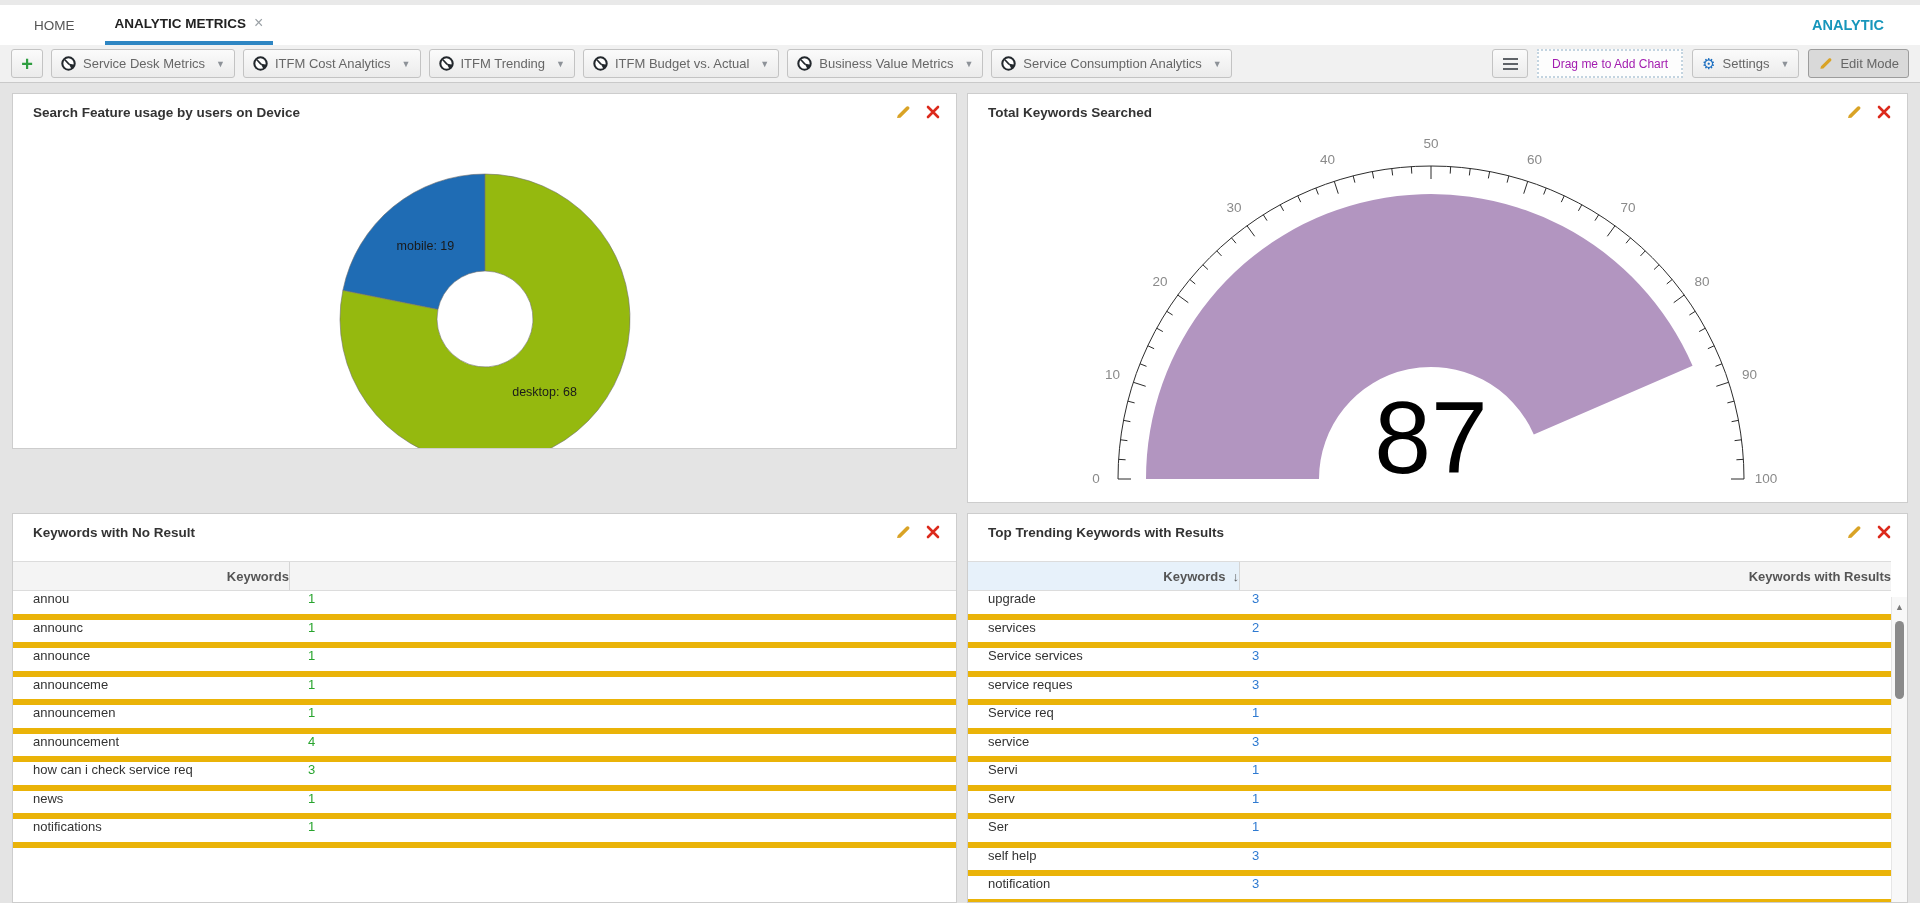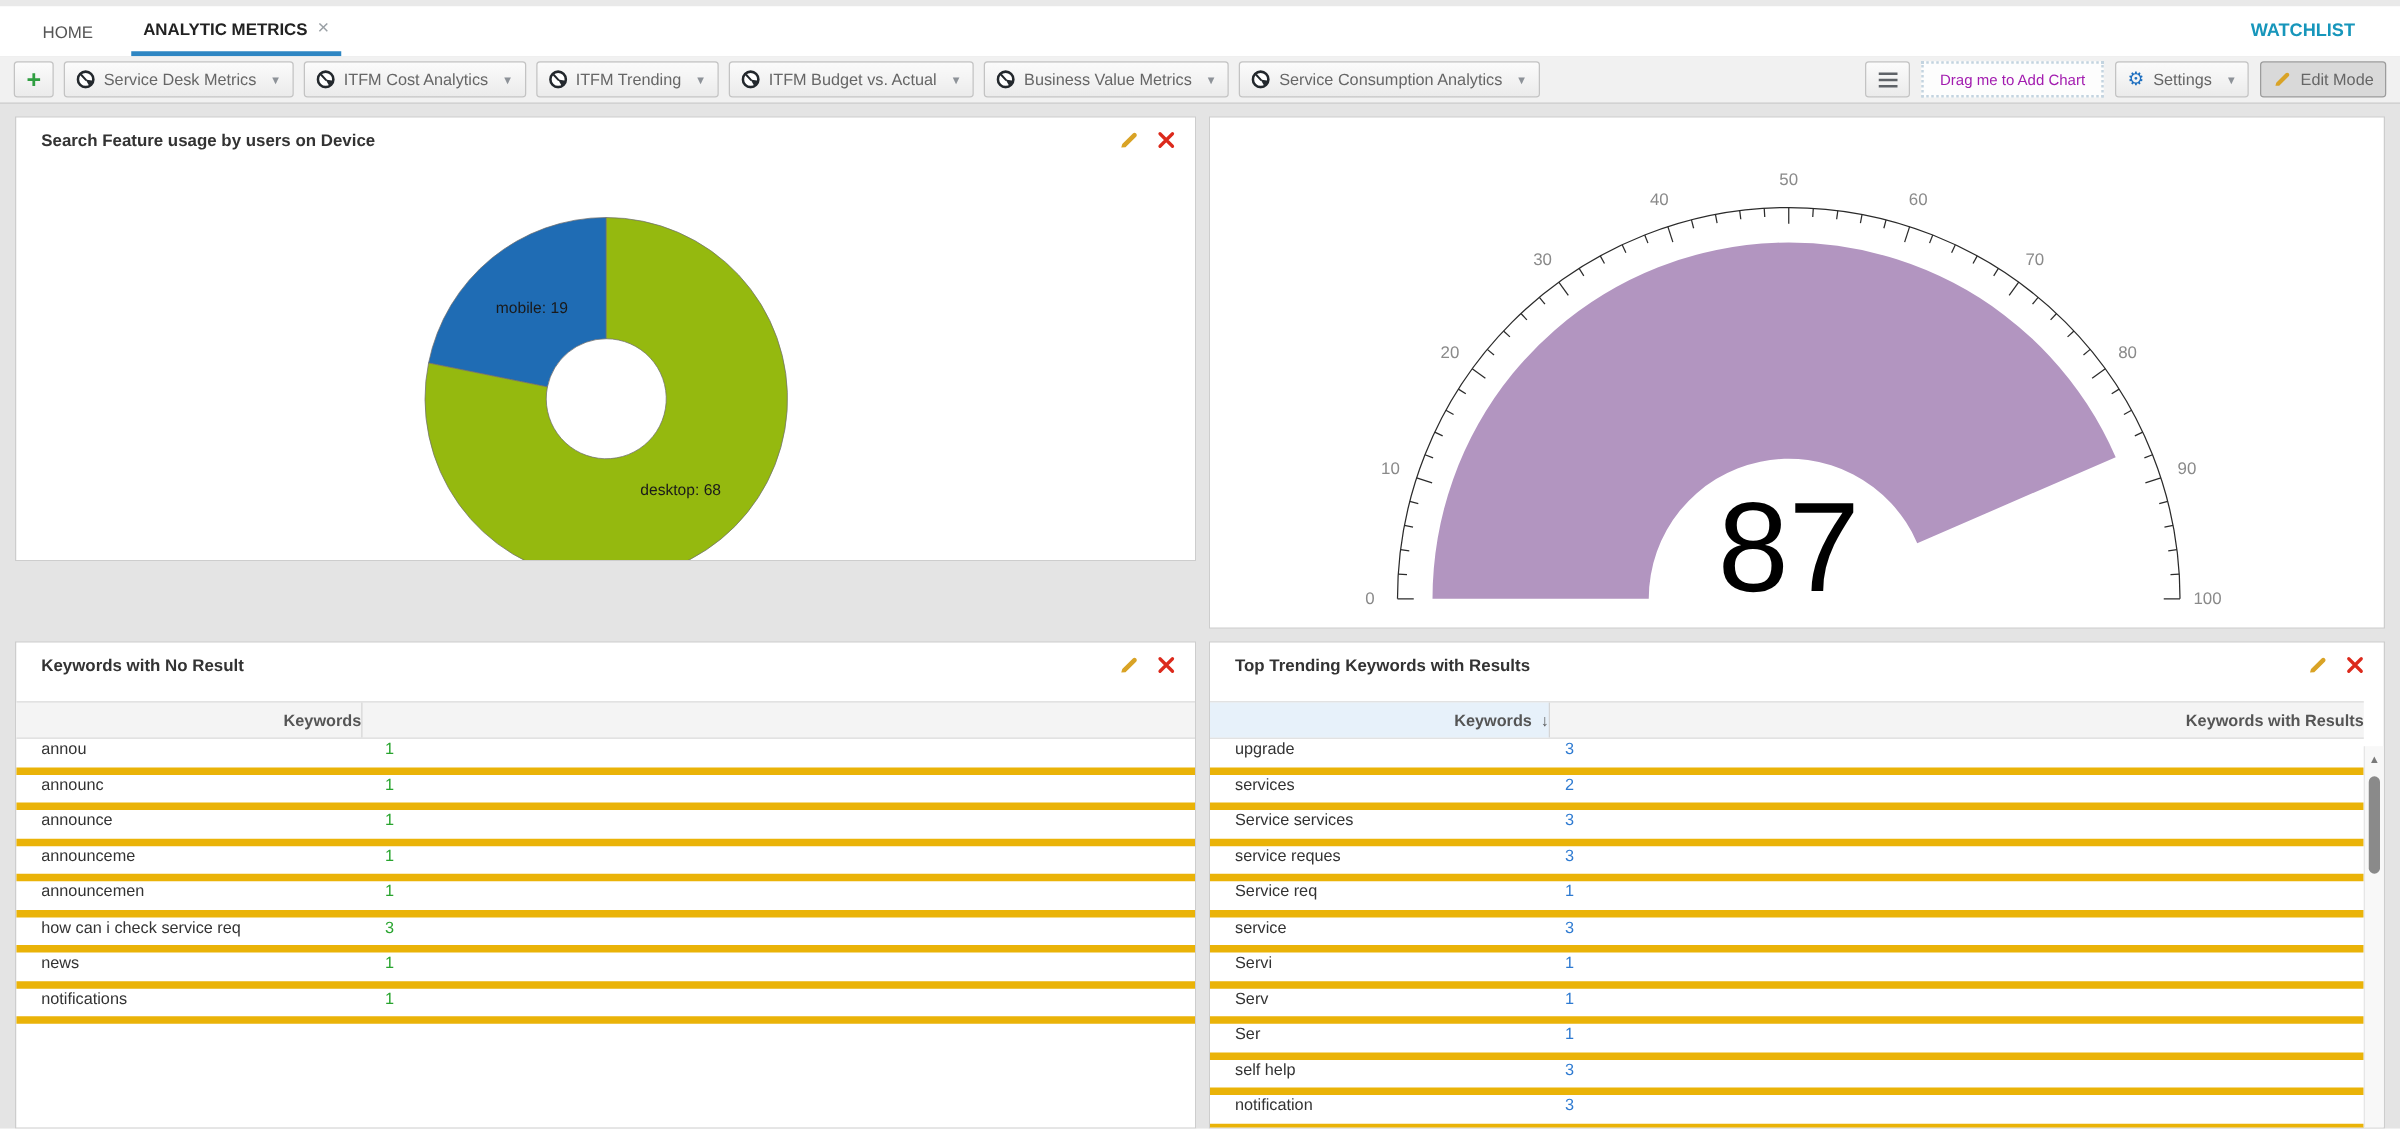--- a/index.html
+++ b/index.html
@@ -71,21 +71,21 @@
 <body>
 
 <div class="screen">
 
   <div class="tabbar">
     <div class="tab tab-home">HOME</div>
     <div class="tab tab-active">
       <span>ANALYTIC METRICS</span>
       <span class="tab-close">×</span>
     </div>
-    <div class="watchlist">WATCHLIST</div>
+    <div class="watchlist">ANALYTIC</div>
   </div>
 
   <div class="toolbar">
     <button class="tb-btn tb-add">
       <span class="plus-glyph">+</span>
     </button>
     <div id="menu-buttons" style="display:flex;align-items:flex-end;gap:8px;">
         <button class="tb-btn">
           <svg width="15" height="15" viewBox="0 0 16 16">
             <circle cx="8" cy="8" r="6.6" fill="#fff" stroke="#23282d" stroke-width="2.2"></circle>
@@ -182,20 +182,35 @@
     </div>
     <div class="panel-body" id="donut-body"><svg width="943" height="372" viewBox="0 0 943 372">
           <path d="M 472 44 A 145 145 0 0 0 329.85033963306887 160.39101439117195 L 424.94356070611934 179.52943924673278 A 48 48 0 0 1 472 141 Z" fill="#1f6cb4" stroke="#6f6f6f" stroke-width="0.6"></path>
           <text x="412.4490654649201" y="120.26977109895343" text-anchor="middle" font-size="12.5" fill="#1a1a1a">mobile: 19</text>
           <path d="M 329.85033963306887 160.39101439117195 A 145 145 0 1 0 472.00000000000006 44 L 472 141 A 48 48 0 1 1 424.94356070611934 179.52943924673278 Z" fill="#95b90f" stroke="#6f6f6f" stroke-width="0.6"></path>
           <text x="531.5509345350798" y="265.73022890104664" text-anchor="middle" font-size="12.5" fill="#1a1a1a">desktop: 68</text>
         </svg></div>
   </section>
 
   <section class="panel" style="left:967px;top:93px;width:941px;height:410px;">
+    <div class="panel-header">
+      <span class="panel-title">Total Keywords Searched</span>
+      <span class="panel-icons">
+        <span class="icon-btn">
+          <svg width="16" height="16" viewBox="0 0 16 16">
+            <path d="M2 14 L2.8 11.2 L11.3 2.7 C12 2 13.2 2 13.9 2.7 C14.6 3.4 14.6 4.6 13.9 5.3 L5.4 13.8 Z" fill="#d9a326"></path>
+            </svg>
+        </span>
+        <span class="icon-btn">
+          <svg width="14" height="14" viewBox="0 0 14 14">
+            <path d="M2 2 L12 12 M12 2 L2 12" stroke="#dc2a1c" stroke-width="2.6" stroke-linecap="round"></path>
+            </svg>
+        </span>
+      </span>
+    </div>
     <div class="panel-body" id="gauge-body"><svg width="939" height="372" viewBox="0 0 939 372">
           <path d="M 178 348.99999999999994 A 285 285 0 0 1 724.5600683199345 235.8128511690875 L 565.7885180766059 304.5194362489046 A 112 112 0 0 0 351 349 Z" fill="#b295c0"></path>
           <path d="M 150 348.99999999999994 A 313 313 0 0 1 776 349" fill="none" stroke="#2b2b2b" stroke-width="1"></path>
           <line x1="150" y1="348.99999999999994" x2="163" y2="348.99999999999994" stroke="#2b2b2b" stroke-width="1"></line>
           <text x="128" y="352.99999999999994" text-anchor="middle" font-size="13.5" fill="#8a8a8a">0</text>
           <line x1="150.617634001951" y1="329.34656738732485" x2="157.6038211009489" y2="329.78610102403" stroke="#2b2b2b" stroke-width="1"></line>
           <line x1="152.46809848856844" y1="309.7706978943727" x2="159.41290139776982" y2="310.6480305293228" stroke="#2b2b2b" stroke-width="1"></line>
           <line x1="155.54409052192045" y1="290.34964853466823" x2="162.42010127702127" y2="291.6613177367683" stroke="#2b2b2b" stroke-width="1"></line>
           <line x1="159.83347056673847" y1="271.16006531740044" x2="166.61355269463888" y2="272.90089452755444" stroke="#2b2b2b" stroke-width="1"></line>
           <line x1="165.31931039961694" y1="252.27768076064143" x2="177.68304511145396" y2="256.29490168751573" stroke="#2b2b2b" stroke-width="1"></line>
@@ -295,20 +310,24 @@
           </div>
           <div class="trow">
             <div class="td-1" style="width: 277px;">announceme</div>
             <div class="td-2" style="padding-left: 18px; color: rgb(40, 164, 46);">1</div>
           </div>
           <div class="trow">
             <div class="td-1" style="width: 277px;">announcemen</div>
             <div class="td-2" style="padding-left: 18px; color: rgb(40, 164, 46);">1</div>
           </div>
           <div class="trow">
+            <div class="td-1" style="width: 277px;">announcement</div>
+            <div class="td-2" style="padding-left: 18px; color: rgb(40, 164, 46);">4</div>
+          </div>
+          <div class="trow">
             <div class="td-1" style="width: 277px;">how can i check service req</div>
             <div class="td-2" style="padding-left: 18px; color: rgb(40, 164, 46);">3</div>
           </div>
           <div class="trow">
             <div class="td-1" style="width: 277px;">news</div>
             <div class="td-2" style="padding-left: 18px; color: rgb(40, 164, 46);">1</div>
           </div>
           <div class="trow">
             <div class="td-1" style="width: 277px;">notifications</div>
             <div class="td-2" style="padding-left: 18px; color: rgb(40, 164, 46);">1</div>

